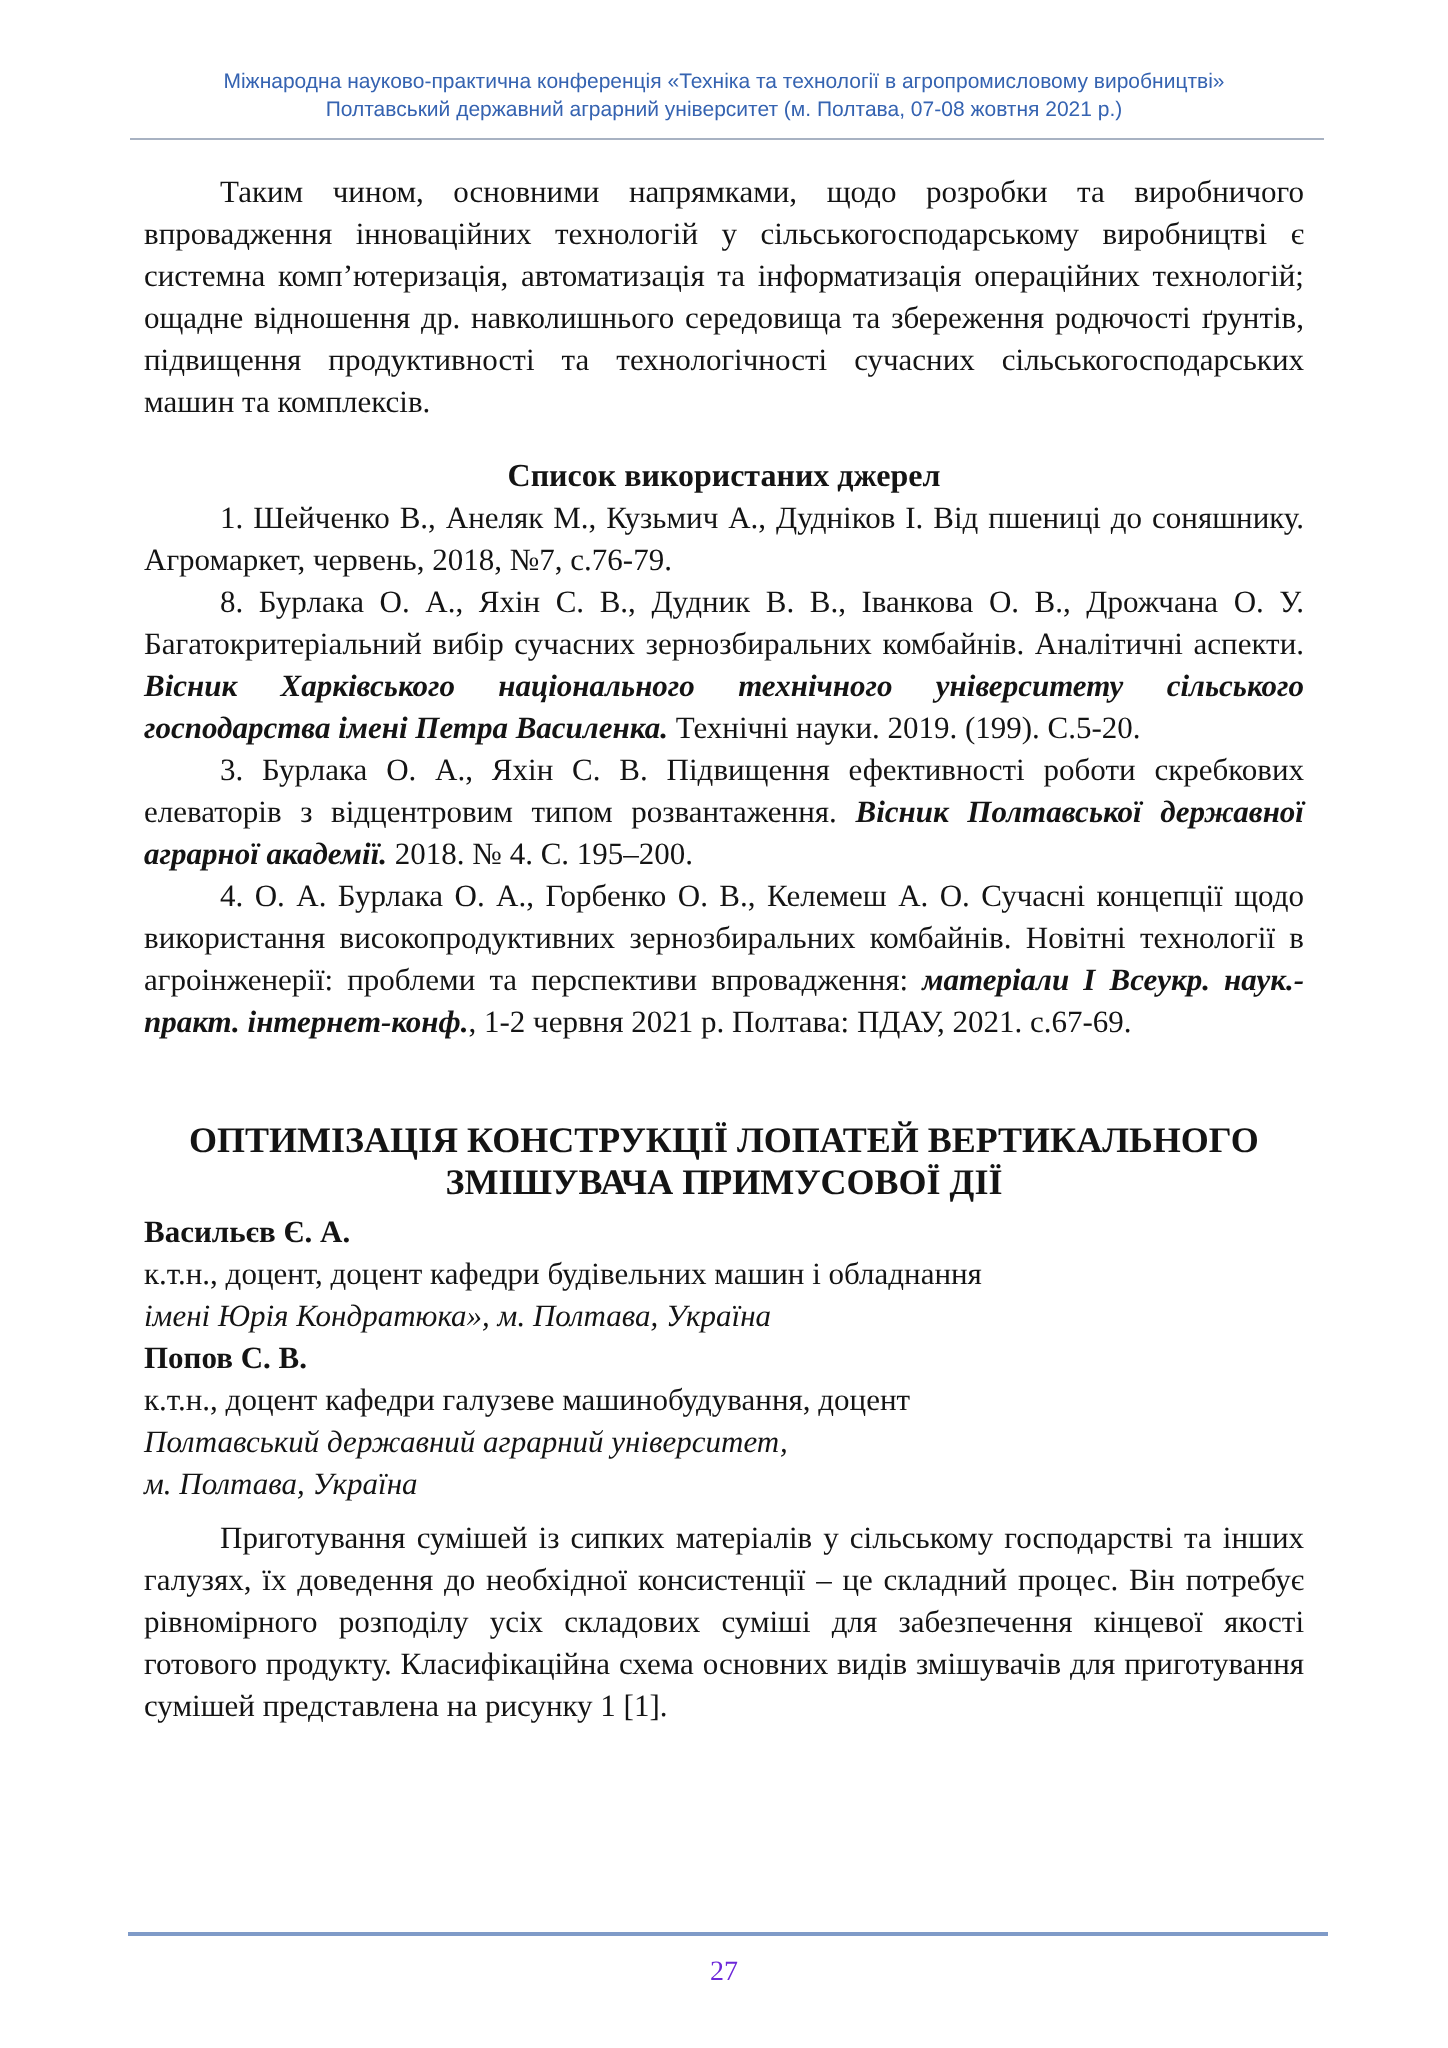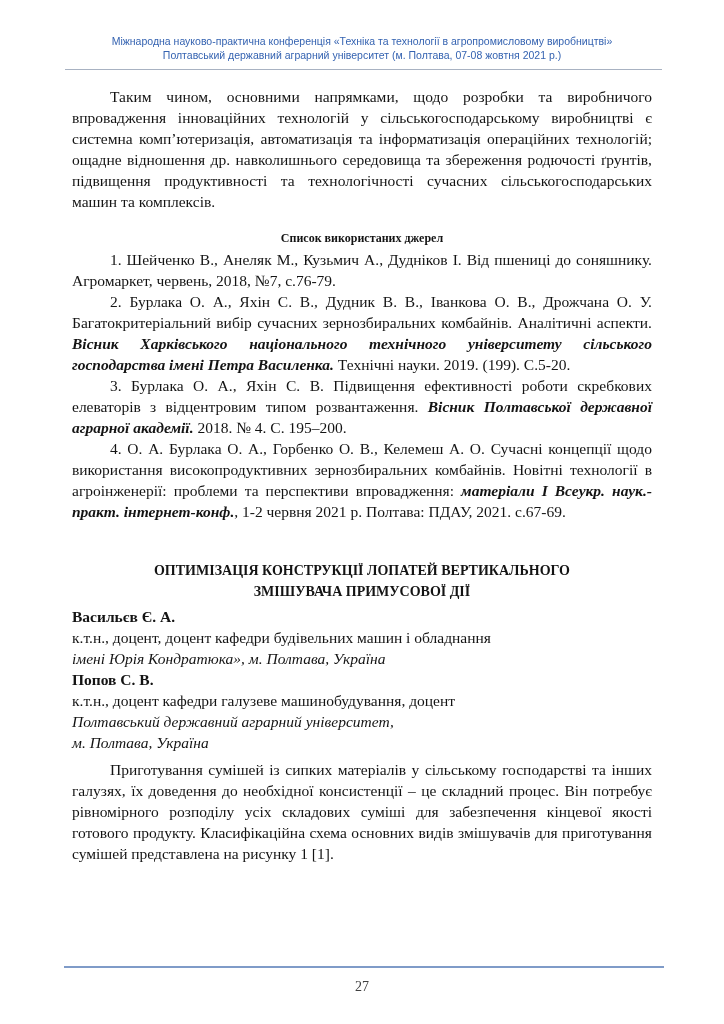--- a/index.html
+++ b/index.html
@@ -41,31 +41,31 @@
     font-size: 15.5px;
     line-height: 21px;
     text-align: justify;
     text-indent: 38px;
   }
   .conclusion { margin-top: 16px; }
   .refs-heading {
     margin-top: 16px;
     text-align: center;
     font-weight: bold;
-    font-size: 12px;
+    font-size: 16px;
     line-height: 21px;
   }
   .ref { margin: 0; }
   .it { font-style: italic; font-weight: bold; }
   
   .article-title {
     margin-top: 38px;
     text-align: center;
     font-weight: bold;
-    font-size: 14px;
+    font-size: 18px;
     line-height: 21px;
   }
   .authors {
     margin-top: 4px;
     text-align: left;
     font-size: 15.5px;
     line-height: 21px;
   }
   .author-name { font-weight: bold; }
   .author-affil { font-style: italic; }
@@ -80,41 +80,41 @@
     background: #7f9bc8;
   }
   .page-number {
     position: absolute;
     top: 978px;
     left: 0;
     right: 0;
     text-align: center;
     font-size: 14px;
     line-height: 18px;
-    color: #404040;
+    color: #6d28d9;
   }
 </style>
 </head>
 <body>
 
 <div class="page">
   <div class="content">
 
     <div class="header">
       <div>Міжнародна науково-практична конференція «Техніка та технології в агропромисловому виробництві»</div>
       <div>Полтавський державний аграрний університет (м. Полтава, 07-08 жовтня 2021 р.)</div>
       <div class="header-rule"></div>
     </div>
 
     <p class="para conclusion">Таким чином, основними напрямками, щодо розробки та виробничого впровадження інноваційних технологій у сільськогосподарському виробництві є системна комп’ютеризація, автоматизація та інформатизація операційних технологій; ощадне відношення др. навколишнього середовища та збереження родючості ґрунтів, підвищення продуктивності та технологічності сучасних сільськогосподарських машин та комплексів.</p>
 
     <div class="refs-heading">Список використаних джерел</div>
 
     <p class="para ref"><span>1. Шейченко В., Анеляк М., Кузьмич А., Дудніков І. Від пшениці до соняшнику. Агромаркет, червень, 2018, №7, с.76-79.</span></p>
-    <p class="para ref"><span>2. Бурлака О. А., Яхін С. В., Дудник В. В., Іванкова О. В., Дрожчана О. У. Багатокритеріальний вибір сучасних зернозбиральних комбайнів. Аналітичні аспекти. </span><span class="it">Вісник Харківського національного технічного університету сільського господарства імені Петра Василенка.</span><span> Технічні науки. 2019. (199). С.5-20.</span></p>
+    <p class="para ref"><span>8. Бурлака О. А., Яхін С. В., Дудник В. В., Іванкова О. В., Дрожчана О. У. Багатокритеріальний вибір сучасних зернозбиральних комбайнів. Аналітичні аспекти. </span><span class="it">Вісник Харківського національного технічного університету сільського господарства імені Петра Василенка.</span><span> Технічні науки. 2019. (199). С.5-20.</span></p>
     <p class="para ref"><span>3. Бурлака О. А., Яхін С. В. Підвищення ефективності роботи скребкових елеваторів з відцентровим типом розвантаження. </span><span class="it">Вісник Полтавської державної аграрної академії.</span><span> 2018. № 4. С. 195–200.</span></p>
     <p class="para ref"><span>4. О. А. Бурлака О. А., Горбенко О. В., Келемеш А. О. Сучасні концепції щодо використання високопродуктивних зернозбиральних комбайнів. Новітні технології в агроінженерії: проблеми та перспективи впровадження: </span><span class="it">матеріали І Всеукр. наук.-практ. інтернет-конф.</span><span>, 1-2 червня 2021 р. Полтава: ПДАУ, 2021. с.67-69.</span></p>
 
     <div class="article-title">
       <div>ОПТИМІЗАЦІЯ КОНСТРУКЦІЇ ЛОПАТЕЙ ВЕРТИКАЛЬНОГО</div>
       <div>ЗМІШУВАЧА ПРИМУСОВОЇ ДІЇ</div>
     </div>
 
     <div class="authors">
       <div>

